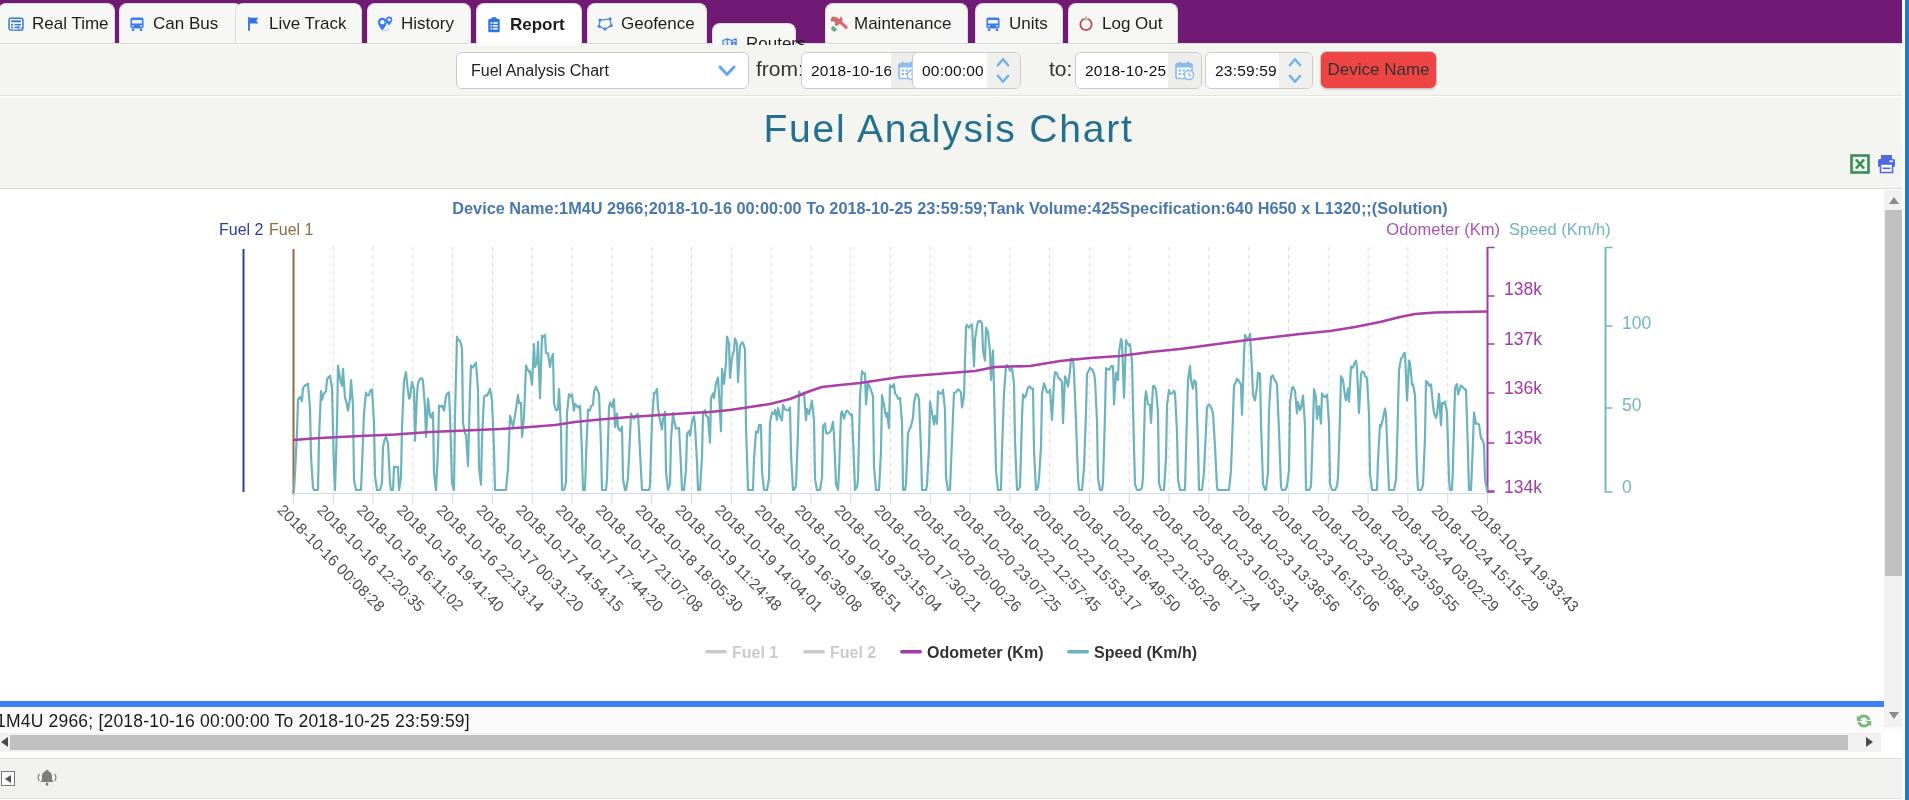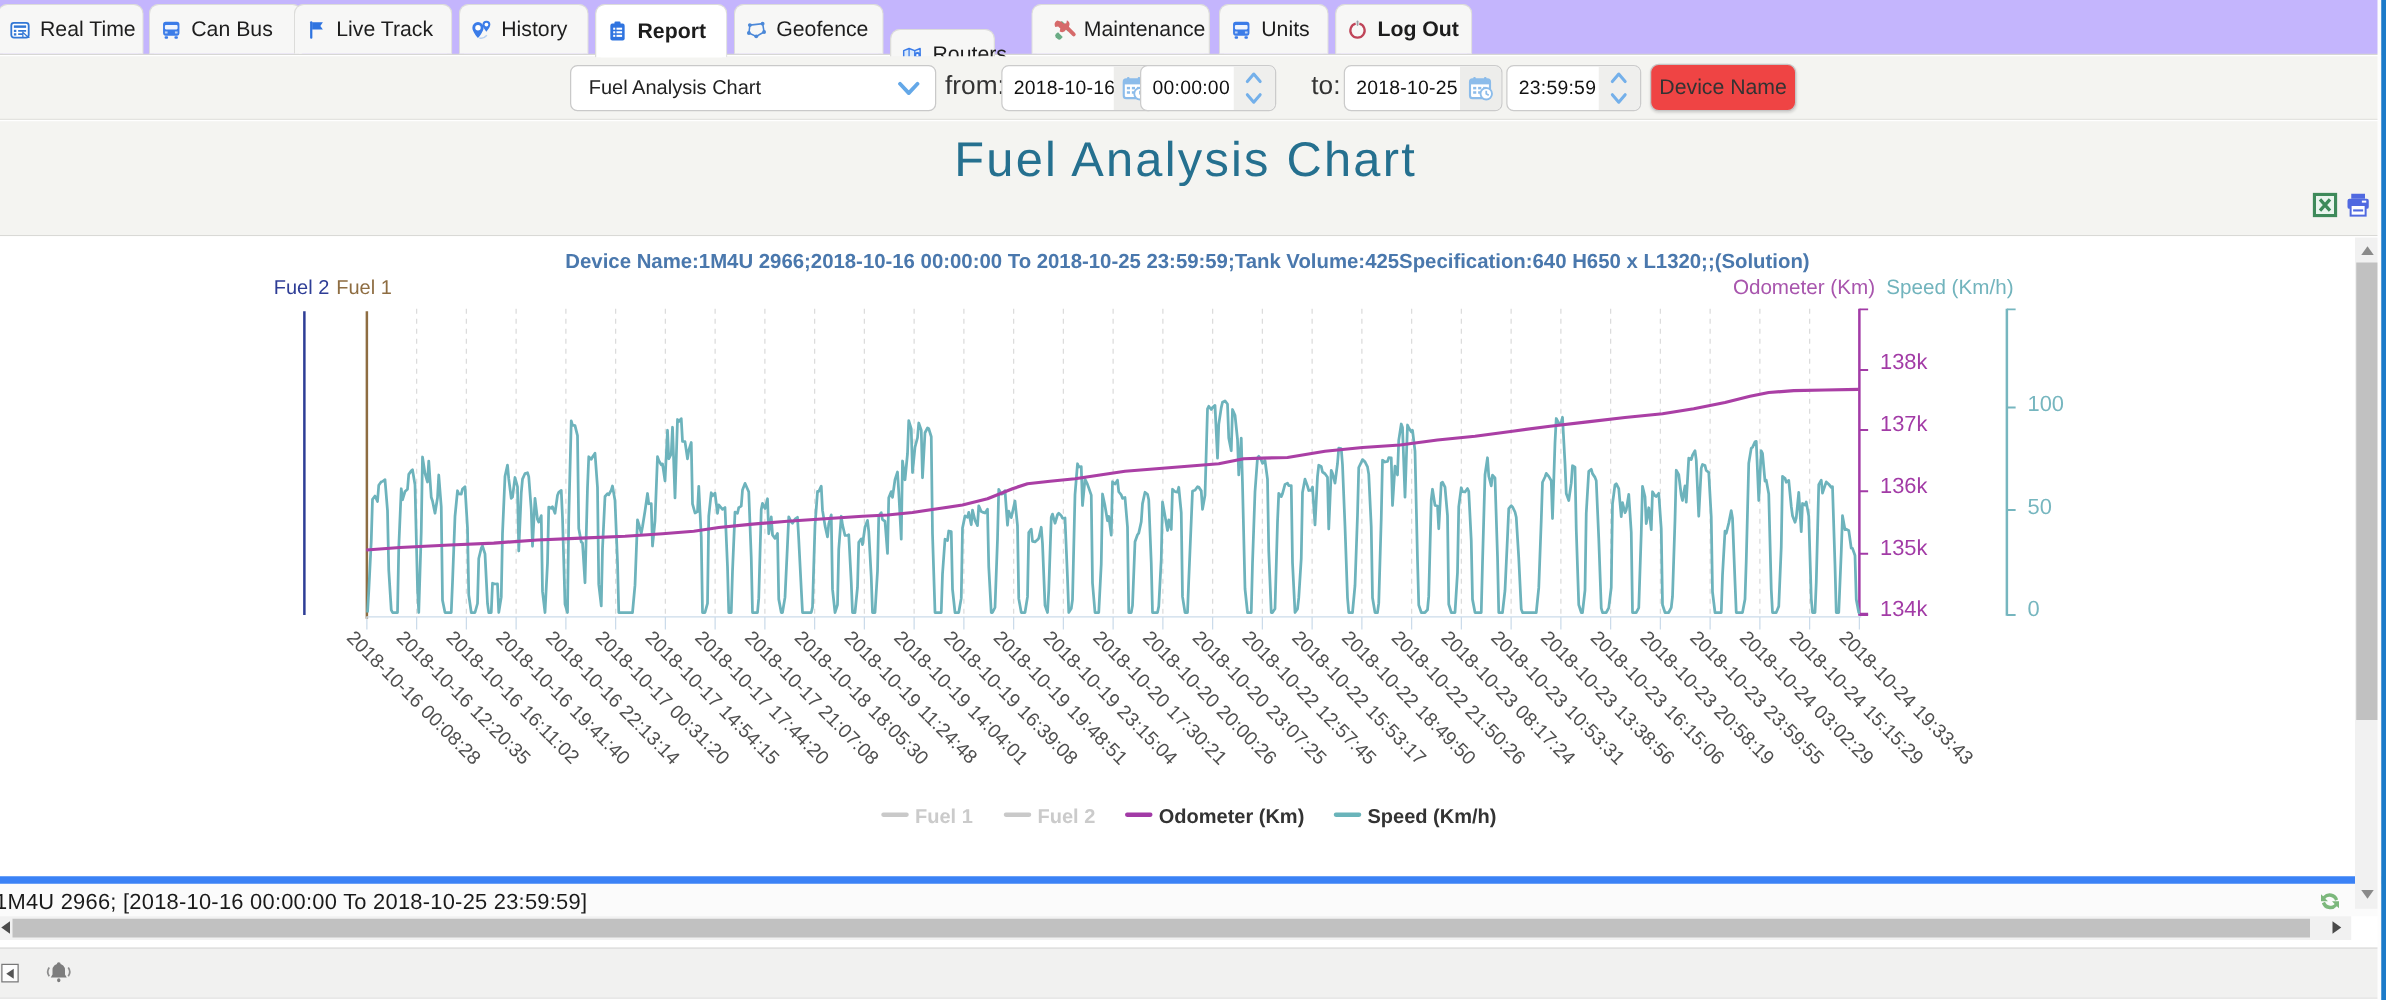--- a/index.html
+++ b/index.html
@@ -1,19 +1,19 @@
 <!DOCTYPE html>
 <html><head>
 <meta charset="utf-8">
 <style>
 * { margin:0; padding:0; box-sizing:border-box; }
 html,body { width:1909px; height:800px; overflow:hidden; background:#fff;
   font-family:"Liberation Sans", sans-serif; }
 #tabbar { position:absolute; left:0; top:0; width:1905px; height:44px;
-  background:#c4b5fd; border-bottom:1px solid #d7d7d5;text-align:right; }
+  background:#701a75; border-bottom:1px solid #d7d7d5;text-align:right; }
 .tab { position:absolute; top:3px; height:40px; background:#f7f7f6;
   border:1px solid #dcdcda; border-bottom:none; border-radius:8px 8px 0 0;
   display:flex; align-items:center; padding-left:8px; font-size:17px; color:#1d1d1d;
   white-space:nowrap; }
 .tab svg { margin-right:7px; flex:none; width:18px; height:18px; }
 .tab.active { background:#fff; height:43px; font-weight:bold; z-index:2; }
 #toolbar { position:absolute; left:0; top:45px; width:1905px; height:51px;
   background:#f4f4f1; border-bottom:1px solid #e3e3e0; }
 .sel { position:absolute; left:456px; top:7px; width:293px; height:37px; background:#fff;
   border:1px solid #c9c9c9; border-radius:6px; font-size:16px; color:#222;
@@ -111,38 +111,38 @@
       </svg>
   Geofence</div>
  <div class="tab" style="left:712px;width:84px;margin-top:20px;">
   <svg width="23" height="22" viewBox="0 0 23 22">
         <path d="M2.5 6.5 L8 4.3 L13.8 6.5 L19.3 4.3 L19.3 15.5 L13.8 17.7 L8 15.5 L2.5 17.7 Z" fill="#dcebfb" stroke="#3b7ce8" stroke-width="1.5" stroke-linejoin="round"></path>
         <path d="M8 4.3 V15.5 M13.8 6.5 V17.7" stroke="#3b7ce8" stroke-width="1.3" fill="none"></path>
         <path d="M16.5 8 a3.2 3.2 0 0 1 3.2 3.2 c0 2.3 -3.2 5.6 -3.2 5.6 s-3.2 -3.3 -3.2 -5.6 a3.2 3.2 0 0 1 3.2 -3.2 z" fill="#3b7ce8"></path>
         <circle cx="16.5" cy="11.1" r="1.2" fill="#fff"></circle>
       </svg>
   Routers</div> 
-    <div class="tab" style="left:825px;width:143px;padding-left:17px;">
+    <div class="tab" style="left:825px;width:143px;padding-left:4px;">
   <svg width="22" height="22" viewBox="0 0 22 22" style="margin-right:6px;">
   <rect x="9.8" y="1.5" width="3.2" height="12" rx="1" transform="rotate(-45 11 8)" fill="#6aab84"></rect>
   <path d="M4.2 13.2 L8.8 17.8 L7.2 19.6 a2.6 2.6 0 0 1 -3.4 0.3 l-1.9 -1.9 a2.6 2.6 0 0 1 0.3 -3.4 z" fill="#6aab84"></path>
   <path d="M3.4 1.8 a4.8 4.8 0 0 0 -1.9 6.3 l2.8 -0.6 2.1 2.1 -0.6 2.8 a4.8 4.8 0 0 0 6.3 -1.9 l6.1 6.1 a1.9 1.9 0 0 0 2.7 -2.7 l-6.1 -6.1 a4.8 4.8 0 0 0 -1.9 -6.3 l-0.6 2.8 -2.6 0.7 -2.1 -2.1 z" fill="#d66a6a"></path>
   </svg>
   Maintenance</div>
  <div class="tab" style="left:975px;width:88px;">
   <svg width="22" height="22" viewBox="0 0 22 22">
         <rect x="3" y="3" width="16" height="13.5" rx="2.5" fill="#3b7ce8"></rect>
         <rect x="4.8" y="6.2" width="12.4" height="4.2" rx="1" fill="#fff" opacity=".92"></rect>
         <rect x="4.5" y="17" width="3.4" height="2.6" rx="1" fill="#3b7ce8"></rect>
         <rect x="14.1" y="17" width="3.4" height="2.6" rx="1" fill="#3b7ce8"></rect>
         <rect x="4.8" y="12.4" width="2.6" height="2" fill="#bcd4f7"></rect>
         <rect x="14.6" y="12.4" width="2.6" height="2" fill="#bcd4f7"></rect>
       </svg>
   Units</div>
- <div class="tab" style="left:1068px;width:110px;font-weight:bold;">
+ <div class="tab" style="left:1068px;width:110px;">
   <svg width="20" height="22" viewBox="0 0 20 22">
         <path d="M11.81 4.74 A7 7 0 1 1 8.19 4.74" fill="none" stroke="#bf4458" stroke-width="2.2"></path>
         <rect x="9.2" y="1.6" width="1.7" height="5.4" rx="0.8" fill="#9aa0a6"></rect>
       </svg>
   Log Out</div>
 </div>
 <div id="toolbar">
  <div class="sel">Fuel Analysis Chart
   <svg class="chev" width="18" height="14" viewBox="0 0 18 14">
         <path d="M2 3 L9 10.5 L16 3" fill="none" stroke="#64a8e8" stroke-width="3" stroke-linecap="round" stroke-linejoin="round"></path>

